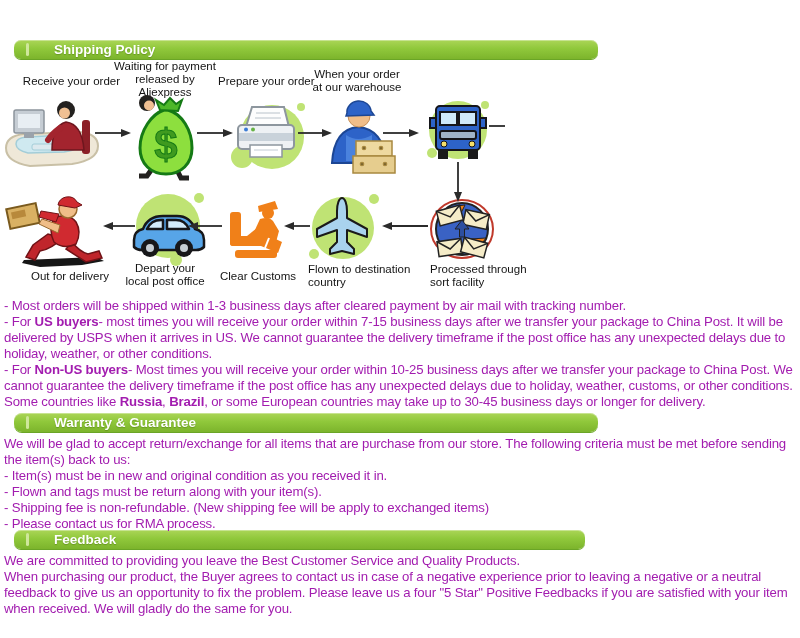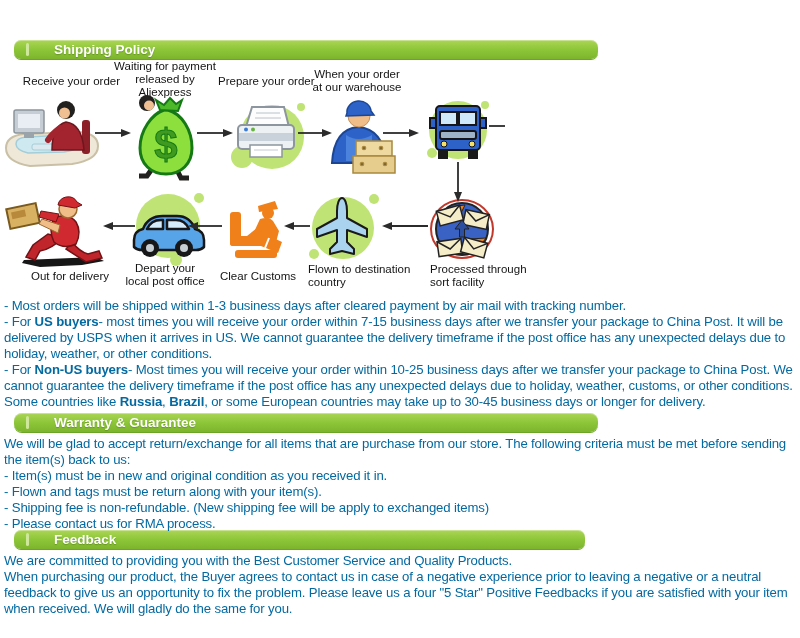--- a/index.html
+++ b/index.html
@@ -25,21 +25,21 @@
   #f-b1{left:20px;top:270px;width:100px;text-align:center;}
   #f-b2{left:122px;top:262px;width:86px;text-align:center;}
   #f-b3{left:220px;top:270px;width:84px;}
   #f-b4{left:308px;top:263px;width:112px;text-align:left;}
   #f-b5{left:430px;top:263px;width:112px;text-align:left;}
   
   .icon{position:absolute;}
   .arrow{position:absolute;}
   
   .textblock{position:absolute;left:4px;width:794px;font-size:13.2px;line-height:16px;
-             color:#0369a1;letter-spacing:-0.15px;}
+             color:#a21caf;letter-spacing:-0.15px;}
   #shipping-text{top:298px;}
   #warranty-text{top:436px;}
   #feedback-text{top:553px;}
   .textline{display:block;}
   b,.seg-b{font-weight:bold;}
 </style>
 </head>
 <body>
 
 <div class="page">
@@ -270,17 +270,17 @@
 
   <div class="textblock" id="warranty-text">
     <span class="textline">We will be glad to accept return/exchange for all items that are purchase from our store. The following criteria must be met before sending the item(s) back to us:</span>
     <span class="textline">- Item(s) must be in new and original condition as you received it in.</span>
     <span class="textline">- Flown and tags must be return along with your item(s).</span>
     <span class="textline">- Shipping fee is non-refundable. (New shipping fee will be apply to exchanged items)</span>
     <span class="textline">- Please contact us for RMA process.</span>
   </div>
 
   <div class="textblock" id="feedback-text">
-    <span class="textline">We are committed to providing you with the Best Customer Service and Quality Products.</span>
+    <span class="textline">We are committed to providing you leave the Best Customer Service and Quality Products.</span>
     <span class="textline">When purchasing our product, the Buyer agrees to contact us in case of a negative experience prior to leaving a negative or a neutral feedback to give us an opportunity to fix the problem. Please leave us a four "5 Star" Positive Feedbacks if you are satisfied with your item when received. We will gladly do the same for you.</span>
   </div>
 
 </div>
 
 </body></html>

